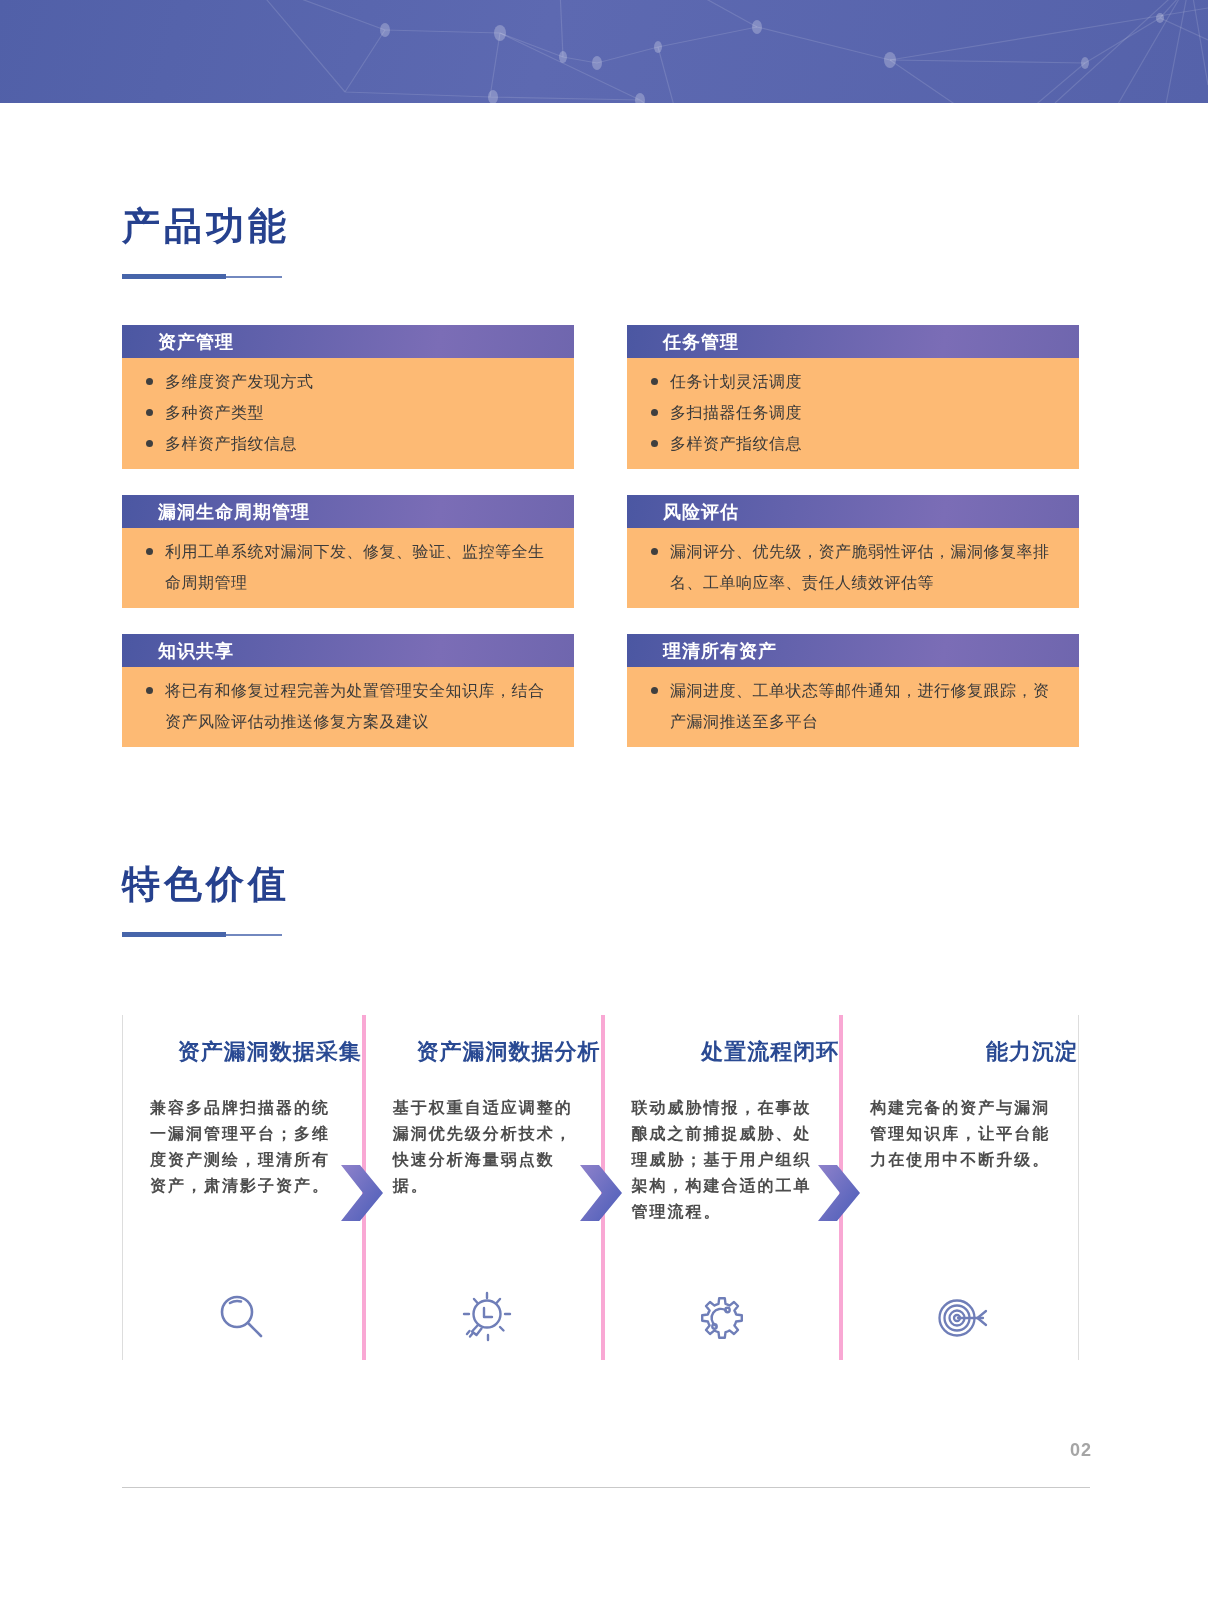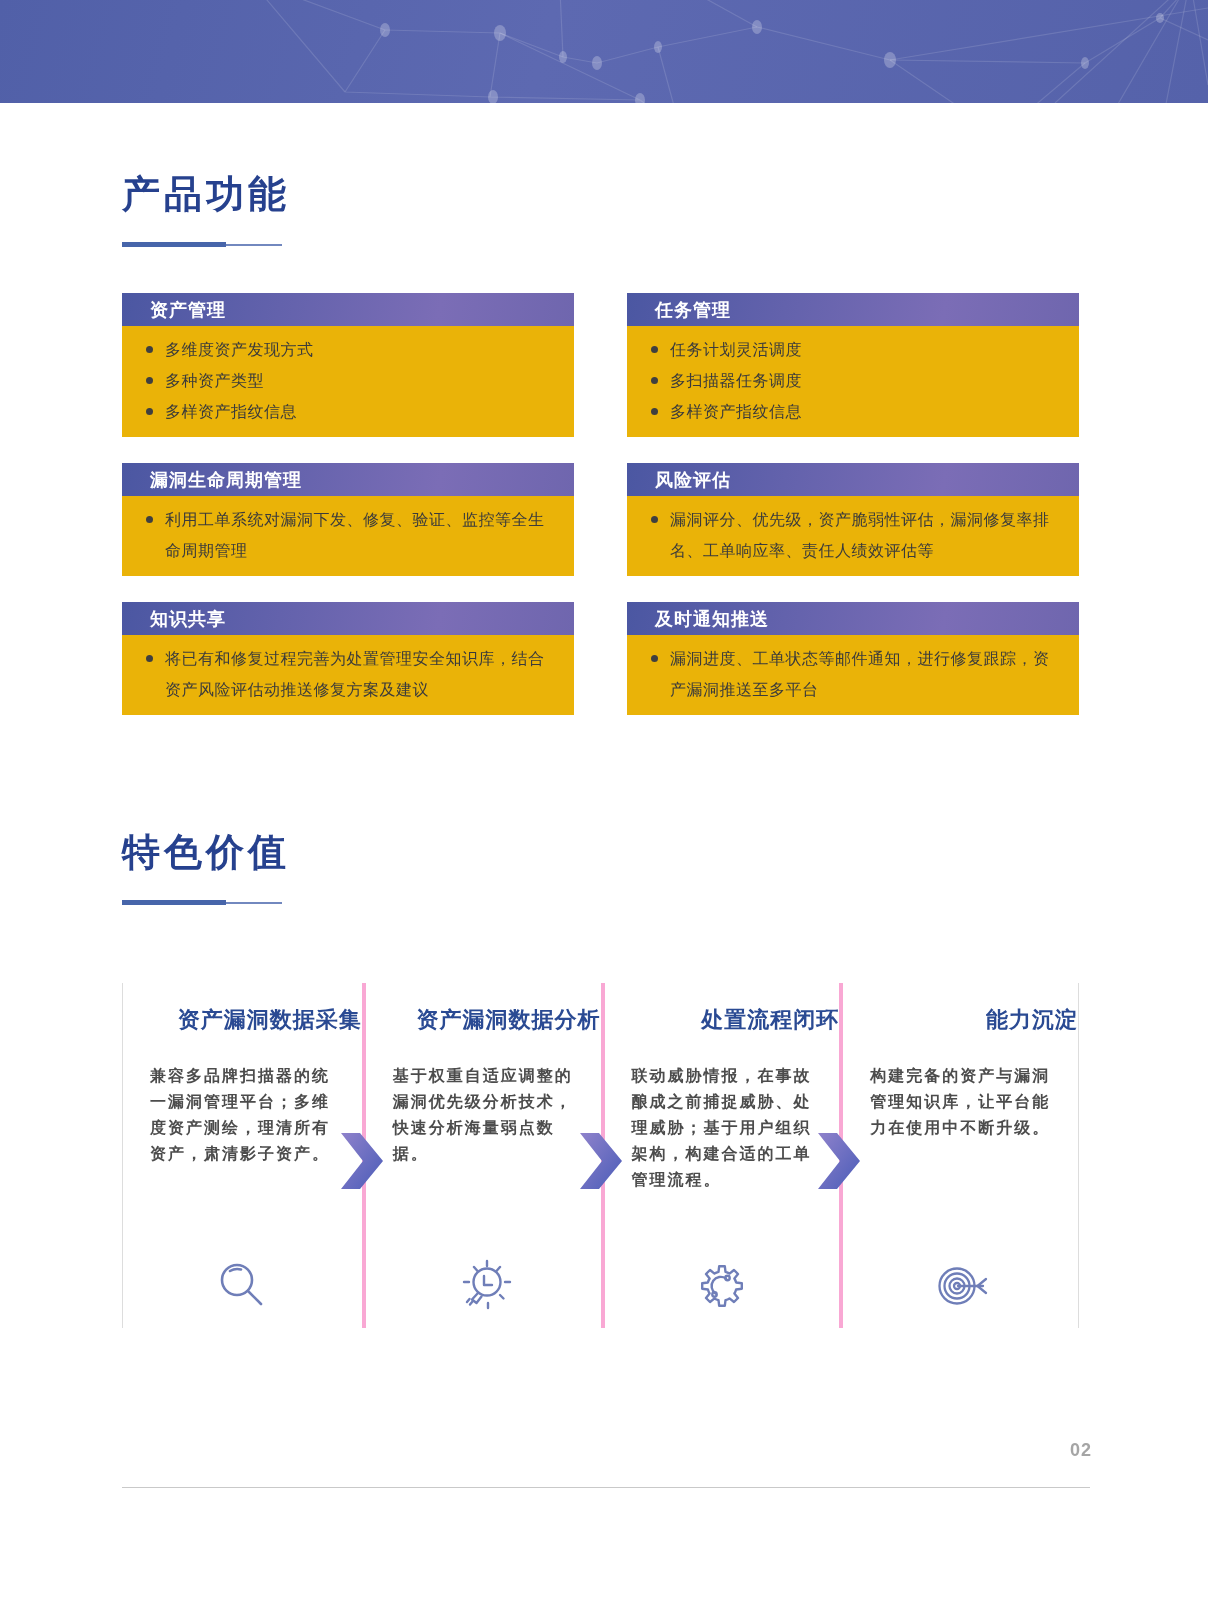--- a/index.html
+++ b/index.html
@@ -8,32 +8,32 @@
   .page { position:relative; width:1208px; height:1612px; background:#fff; overflow:hidden; margin:0 auto; }
 
   
   .top-band { position:absolute; top:0; left:0; width:1208px; height:103px;
               background:linear-gradient(105deg,#5160a8 0%,#5d69b1 45%,#5562aa 100%); overflow:hidden; }
   .top-band svg { position:absolute; top:0; left:0; }
 
   
   .content { position:absolute; left:122px; top:103px; width:957px; }
 
-  h1.sec-title { margin-top:66px; font-size:38px; font-weight:800; color:#26418e; letter-spacing:4px; }
+  h1.sec-title { margin-top:98px; font-size:38px; font-weight:800; color:#26418e; letter-spacing:4px; }
   h1.sec-title.second { margin-top:112px; }
   .rule { display:flex; align-items:center; margin-top:22px; }
   .rule .thick { width:104px; height:5px; background:#4765aa; }
   .rule .thin  { width:56px;  height:2px; background:#7288bf; }
 
   
   .cards { margin-top:46px; display:grid; grid-template-columns:452px 452px; column-gap:53px; row-gap:26px; }
-  .card-header { height:33px; display:flex; align-items:center; padding-left:28px;
+  .card-header { height:33px; display:flex; align-items:center; padding-left:36px;
                  background:linear-gradient(100deg,#4b57a2 0%,#7b6db6 70%,#6f66ae 100%);
                  color:#fff; font-size:18px; font-weight:700; letter-spacing:1px; }
-  .card-body { list-style:none; background:#eab308; padding:8px 20px 10px 24px; }
+  .card-body { list-style:none; background:#fdba74; padding:8px 20px 10px 24px; }
   .card-body li { position:relative; padding-left:19px; font-size:16px; line-height:31px;
                   color:#3b3b3b; letter-spacing:0.5px; }
   .dot { position:absolute; left:0; top:12px; width:7px; height:7px; border-radius:50%; background:#3f3f3f; }
 
   
   .steps { position:relative; margin-top:78px; display:grid; grid-template-columns:repeat(4,1fr);
            height:345px; border-left:1px solid #ddd; border-right:1px solid #ddd; }
   .step { display:flex; flex-direction:column; padding-top:22px;align-items:flex-end; }
   .step + .step { border-left:4px solid #f9a8d4; }
   .step-title { text-align:center; font-size:22px; font-weight:800; color:#2a4a93; letter-spacing:1px; }
@@ -124,21 +124,21 @@
         </div>
 
         <div class="card">
           <div class="card-header">知识共享</div>
           <ul class="card-body">
             <li><span class="dot"></span><span>将已有和修复过程完善为处置管理安全知识库，结合资产风险评估动推送修复方案及建议</span></li>
           </ul>
         </div>
 
         <div class="card">
-          <div class="card-header">及时通知推送</div>
+          <div class="card-header">理清所有资产</div>
           <ul class="card-body">
             <li><span class="dot"></span><span>漏洞进度、工单状态等邮件通知，进行修复跟踪，资产漏洞推送至多平台</span></li>
           </ul>
         </div>
 
       </div>
     </section>
 
     <section>
       <h1 class="sec-title second">特色价值</h1>

